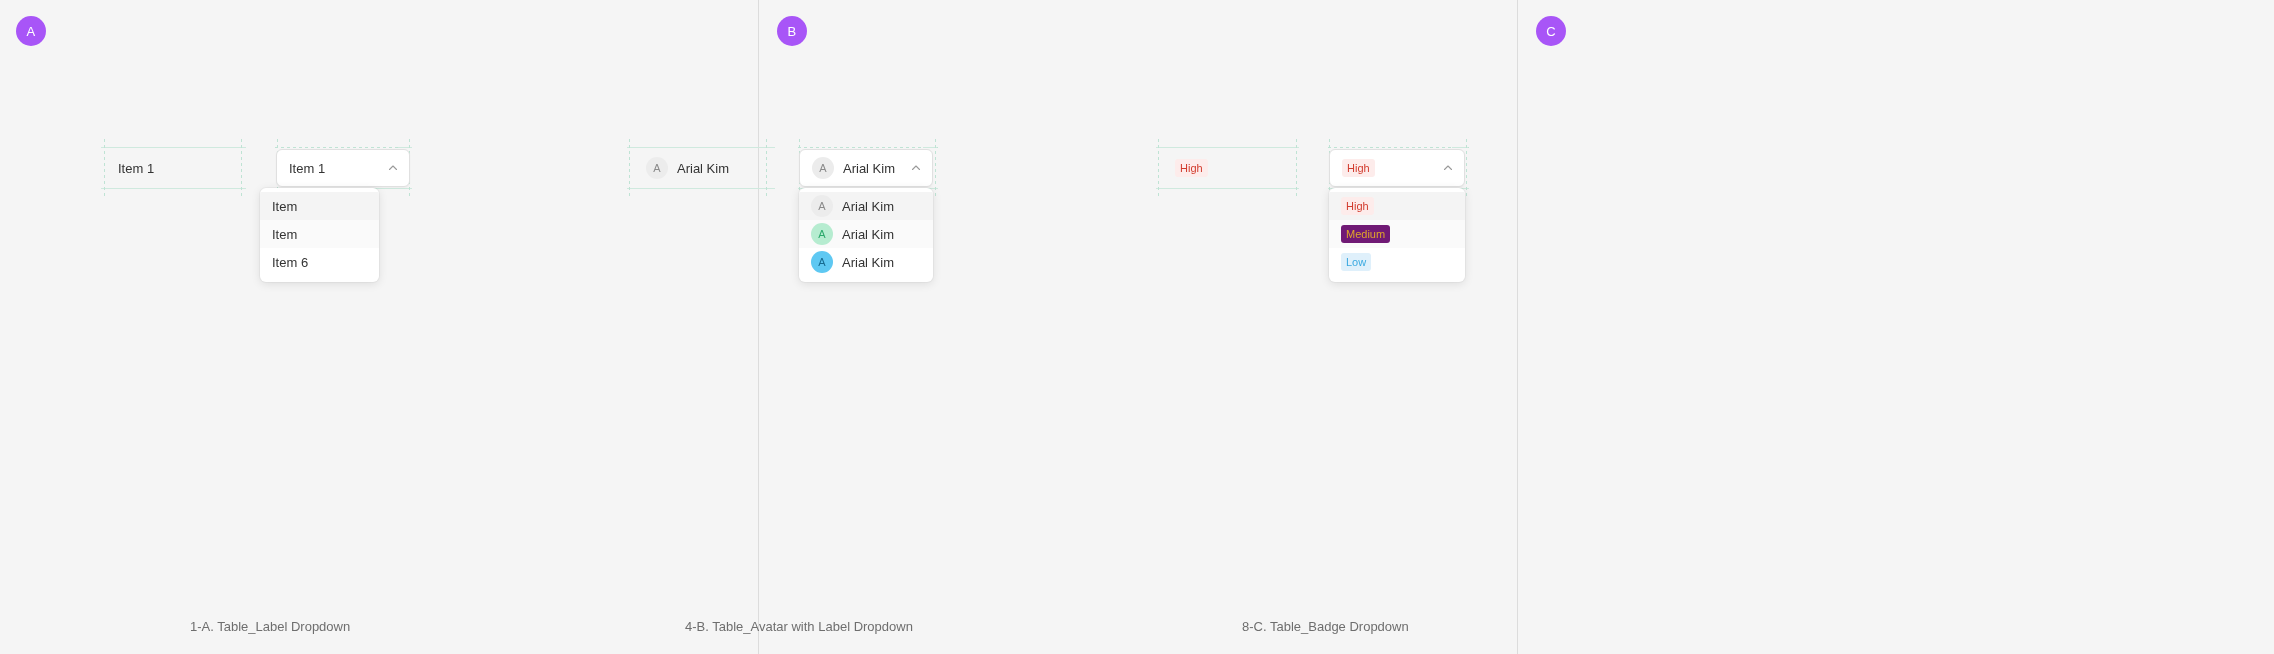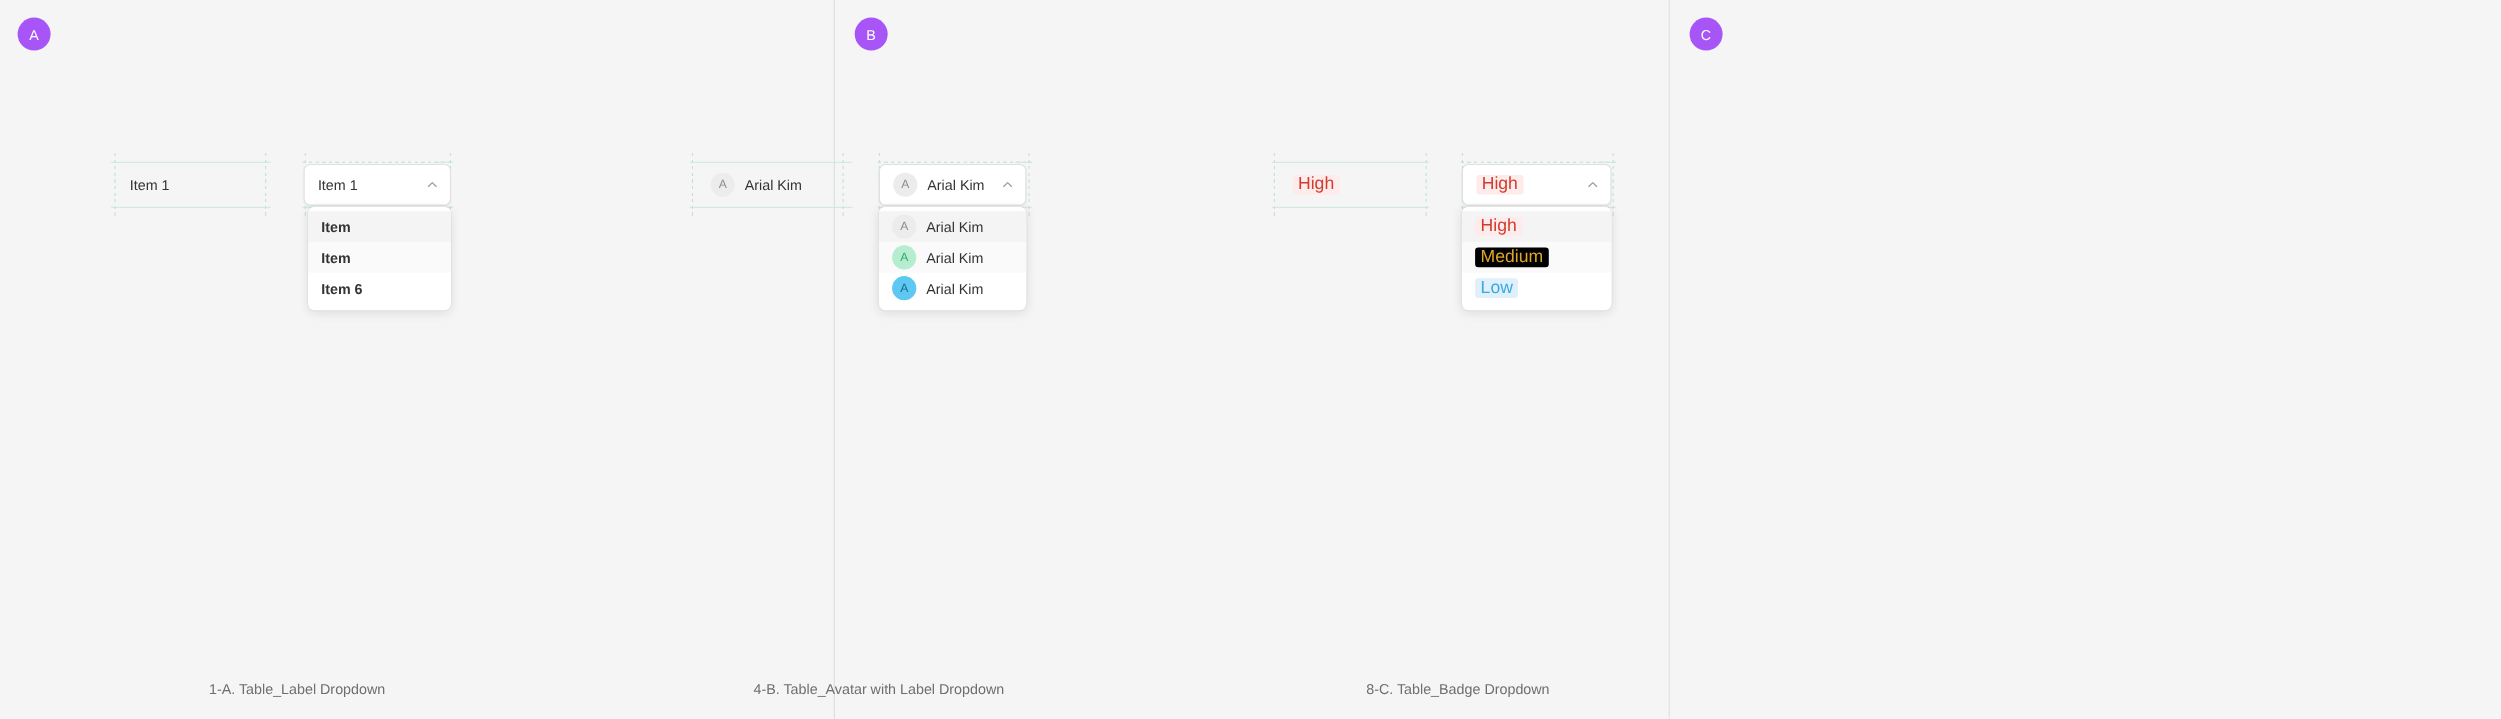--- a/index.html
+++ b/index.html
@@ -163,21 +163,21 @@
   }
 
   
   .badge {
     display: inline-flex;
     align-items: center;
     justify-content: center;
     height: 18px;
     padding: 0 5px;
     border-radius: 3px;
-    font-size: 16px;
+    font-size: 11px;
     line-height: 1;
   }
 
   
   .caption {
     position: absolute;
     bottom: 20px;
     font-size: 13px;
     color: #6e6e6e;
     white-space: nowrap;
@@ -207,21 +207,21 @@
       <span>Item 1</span>
     </div>
 
     <div class="select-trigger" style="left:276px; top:149px; width:134px;">
       <span class="trigger-text">Item 1</span>
       <svg class="chevron" viewBox="0 0 12 12">
         <path d="M2.5 7.5 L6 4 L9.5 7.5" fill="none" stroke="currentColor" stroke-width="1.1" stroke-linecap="round" stroke-linejoin="round"></path>
       </svg>
     </div>
 
-    <div class="dropdown" style="left:280px; top:188px; width:130px;font-weight:bold;">
+    <div class="dropdown" style="left:260px; top:188px; width:119px;">
       <div class="dd-option shade-1">
         <span>Item</span>
       </div>
       <div class="dd-option shade-2">
         <span>Item</span>
       </div>
       <div class="dd-option shade-3">
         <span>Item 6</span>
       </div>
     </div>
@@ -315,21 +315,21 @@
       <svg class="chevron" viewBox="0 0 12 12">
         <path d="M2.5 7.5 L6 4 L9.5 7.5" fill="none" stroke="currentColor" stroke-width="1.1" stroke-linecap="round" stroke-linejoin="round"></path>
       </svg>
     </div>
 
     <div class="dropdown" style="left:-189px; top:188px; width:136px;">
       <div class="dd-option shade-1">
         <span class="badge" id="c-opt0-badge" style="background: rgb(253, 236, 235); color: rgb(210, 60, 46);">High</span>
       </div>
       <div class="dd-option shade-2">
-        <span class="badge" id="c-opt1-badge" style="background: #000000; color: rgb(224, 166, 42);">Medium</span>
+        <span class="badge" id="c-opt1-badge" style="background: #701a75; color: rgb(224, 166, 42);">Medium</span>
       </div>
       <div class="dd-option shade-3">
         <span class="badge" id="c-opt2-badge" style="background: rgb(223, 240, 251); color: rgb(58, 169, 224);">Low</span>
       </div>
     </div>
 
     <div class="caption" style="left:-276px;">8-C. Table_Badge Dropdown</div>
   </section>
 
 </div>

